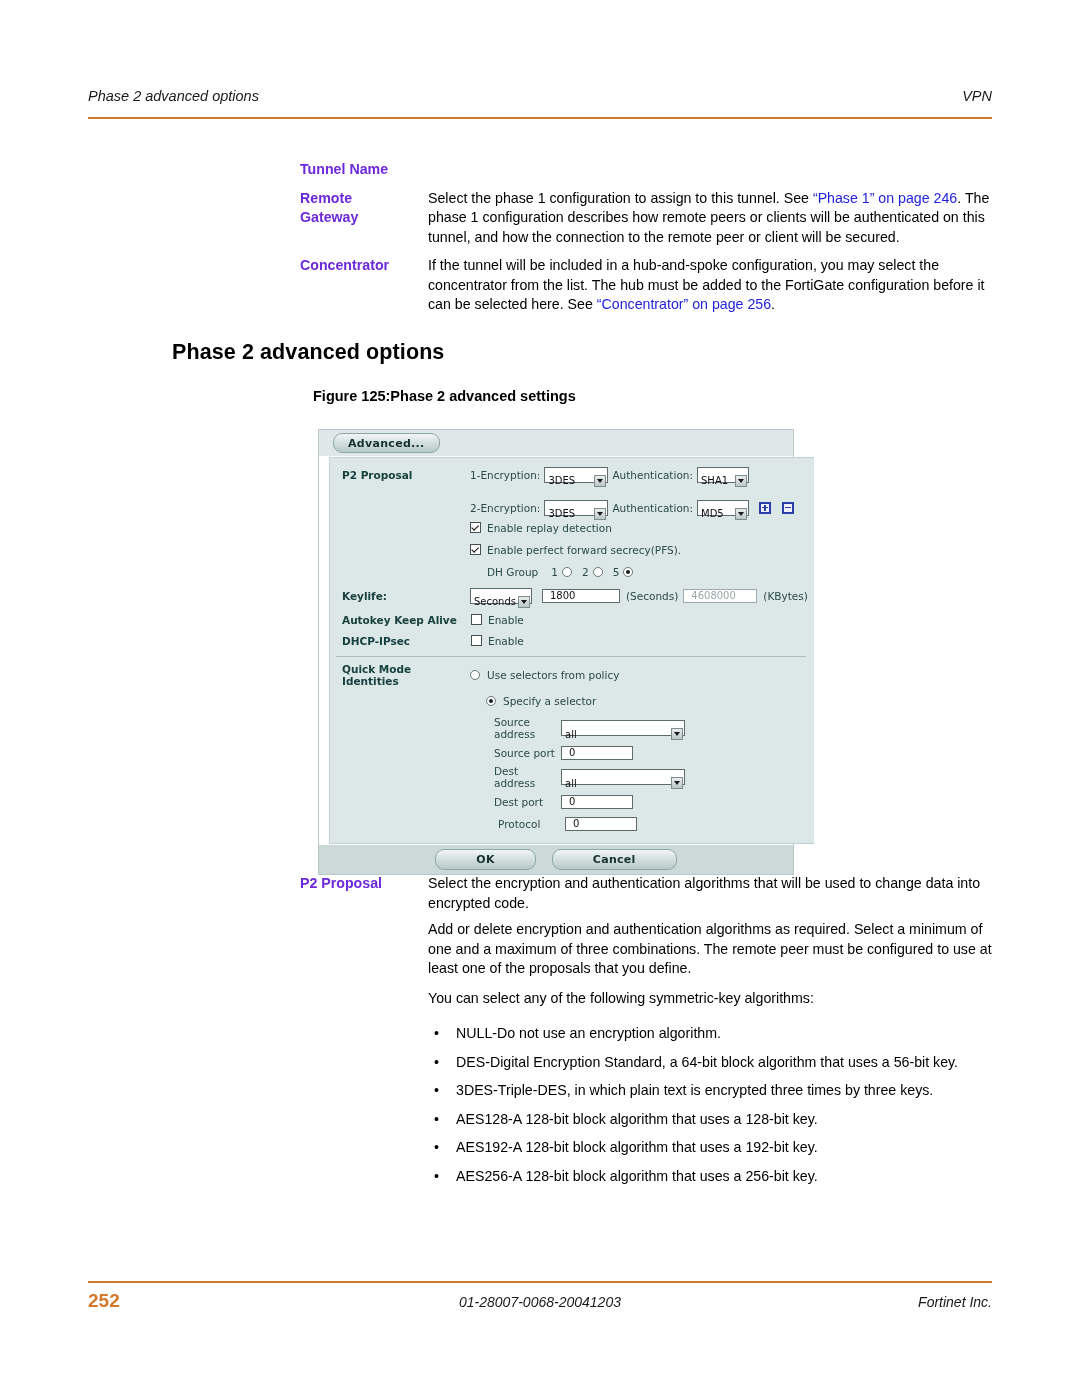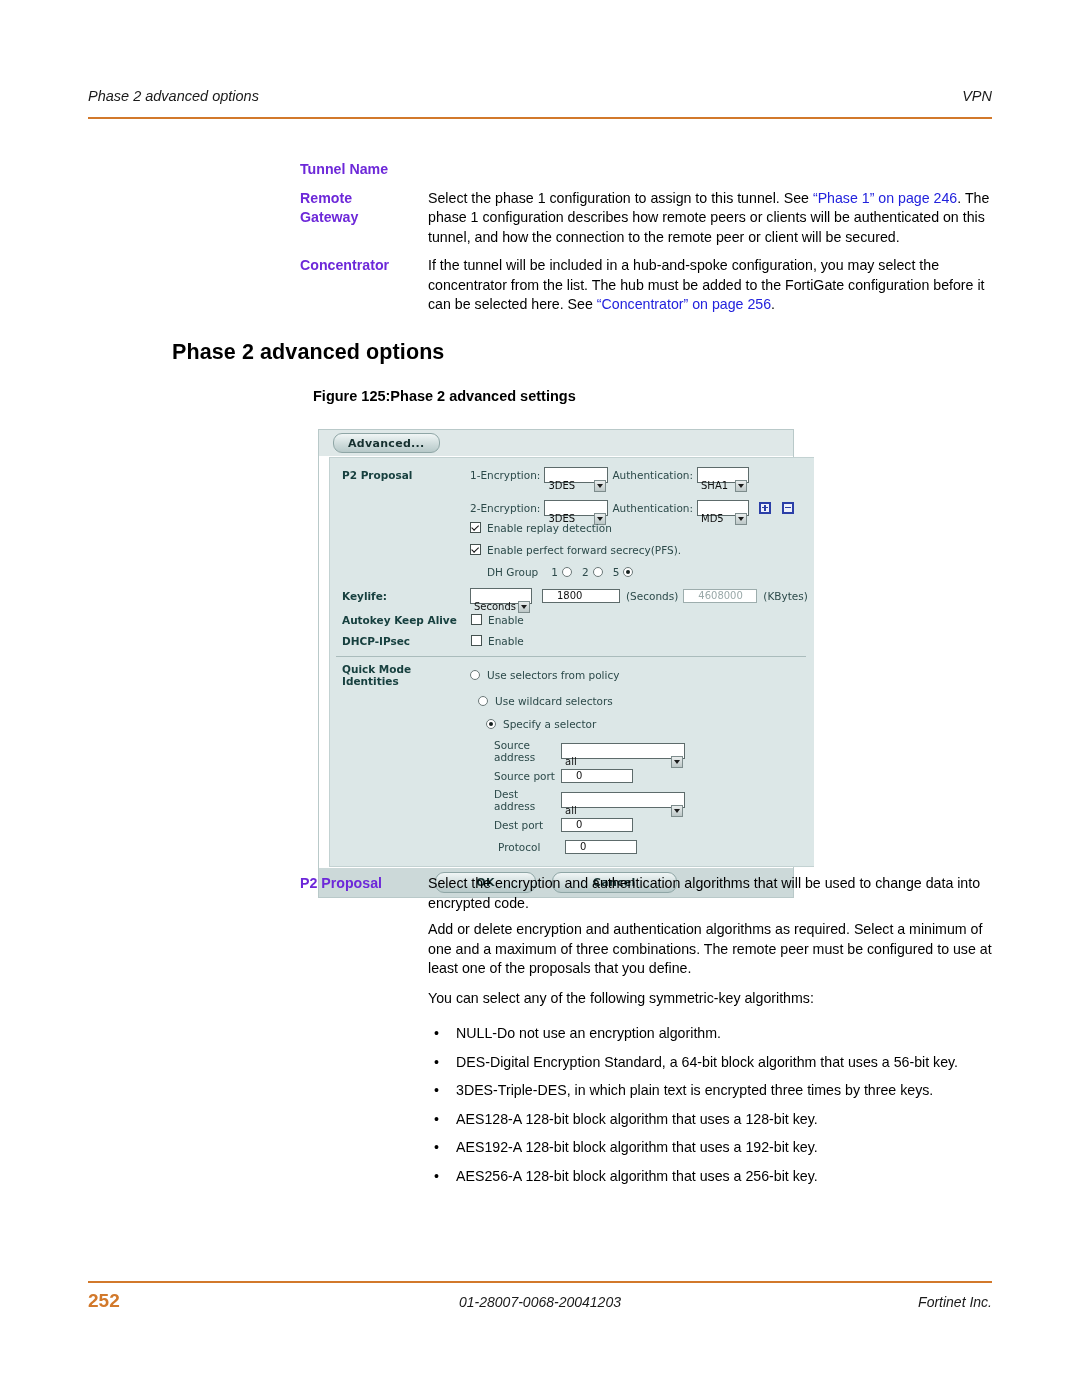--- a/index.html
+++ b/index.html
@@ -166,20 +166,21 @@
     flex: 0 0 134px;
     padding-left: 6px;
     box-sizing: border-box;
   }
   .gfield { display: flex; align-items: center; }
   .gtext { color: #2c4a4a; font-size: 10.5px; }
 
   
   .sel {
     display: inline-flex;
+    align-items: center;
     justify-content: space-between;
     height: 16px;
     background: #ffffff;
     border: 1px solid #5d6b6b;
     font-size: 10px;
     color: #101010;
     padding: 12px 0 0 3px;
     box-sizing: border-box;
     font-family: "DejaVu Sans", sans-serif;
   }
@@ -199,21 +200,21 @@
     border-left: 3px solid transparent;
     border-right: 3px solid transparent;
     border-top: 4px solid #1b1b1b;
   }
   .inp {
     height: 14px;
     background: #ffffff;
     border: 1px solid #5d6b6b;
     font-size: 10px;
     color: #101010;
-    padding: 0 14px;
+    padding: 0 7px;
     display: flex;
     align-items: center;
     box-sizing: border-box;
   }
   .inp.disabled { color: #9aa9a9; border-color: #9dadad; }
 
   .cbx {
     width: 11px; height: 11px;
     border: 1px solid #44514f;
     background: #ffffff;
@@ -473,27 +474,20 @@
 
       <div class="grow">
         <div class="glabel glabel-col">Quick Mode Identities</div>
         <div class="gfield">
           <span class="rdo"></span>
           <span class="gtext" style="margin-left:7px;">Use selectors from policy</span>
         </div>
       </div>
       <div class="grow" style="margin-top:4px;">
         <div class="glabel-col"></div>
-        <div class="gfield" style="margin-left:8px;">
-          <span class="rdo"></span>
-          <span class="gtext" style="margin-left:7px;">Use wildcard selectors</span>
-        </div>
-      </div>
-      <div class="grow" style="margin-top:4px;">
-        <div class="glabel-col"></div>
         <div class="gfield" style="margin-left:16px;">
           <span class="rdo on"></span>
           <span class="gtext" style="margin-left:7px;">Specify a selector</span>
         </div>
       </div>
 
       <div class="grow" style="margin-top:6px;">
         <div class="glabel-col"></div>
         <div class="gfield" style="margin-left:24px;">
           <span class="gtext" style="width:67px;display:inline-block;">Source address</span>

